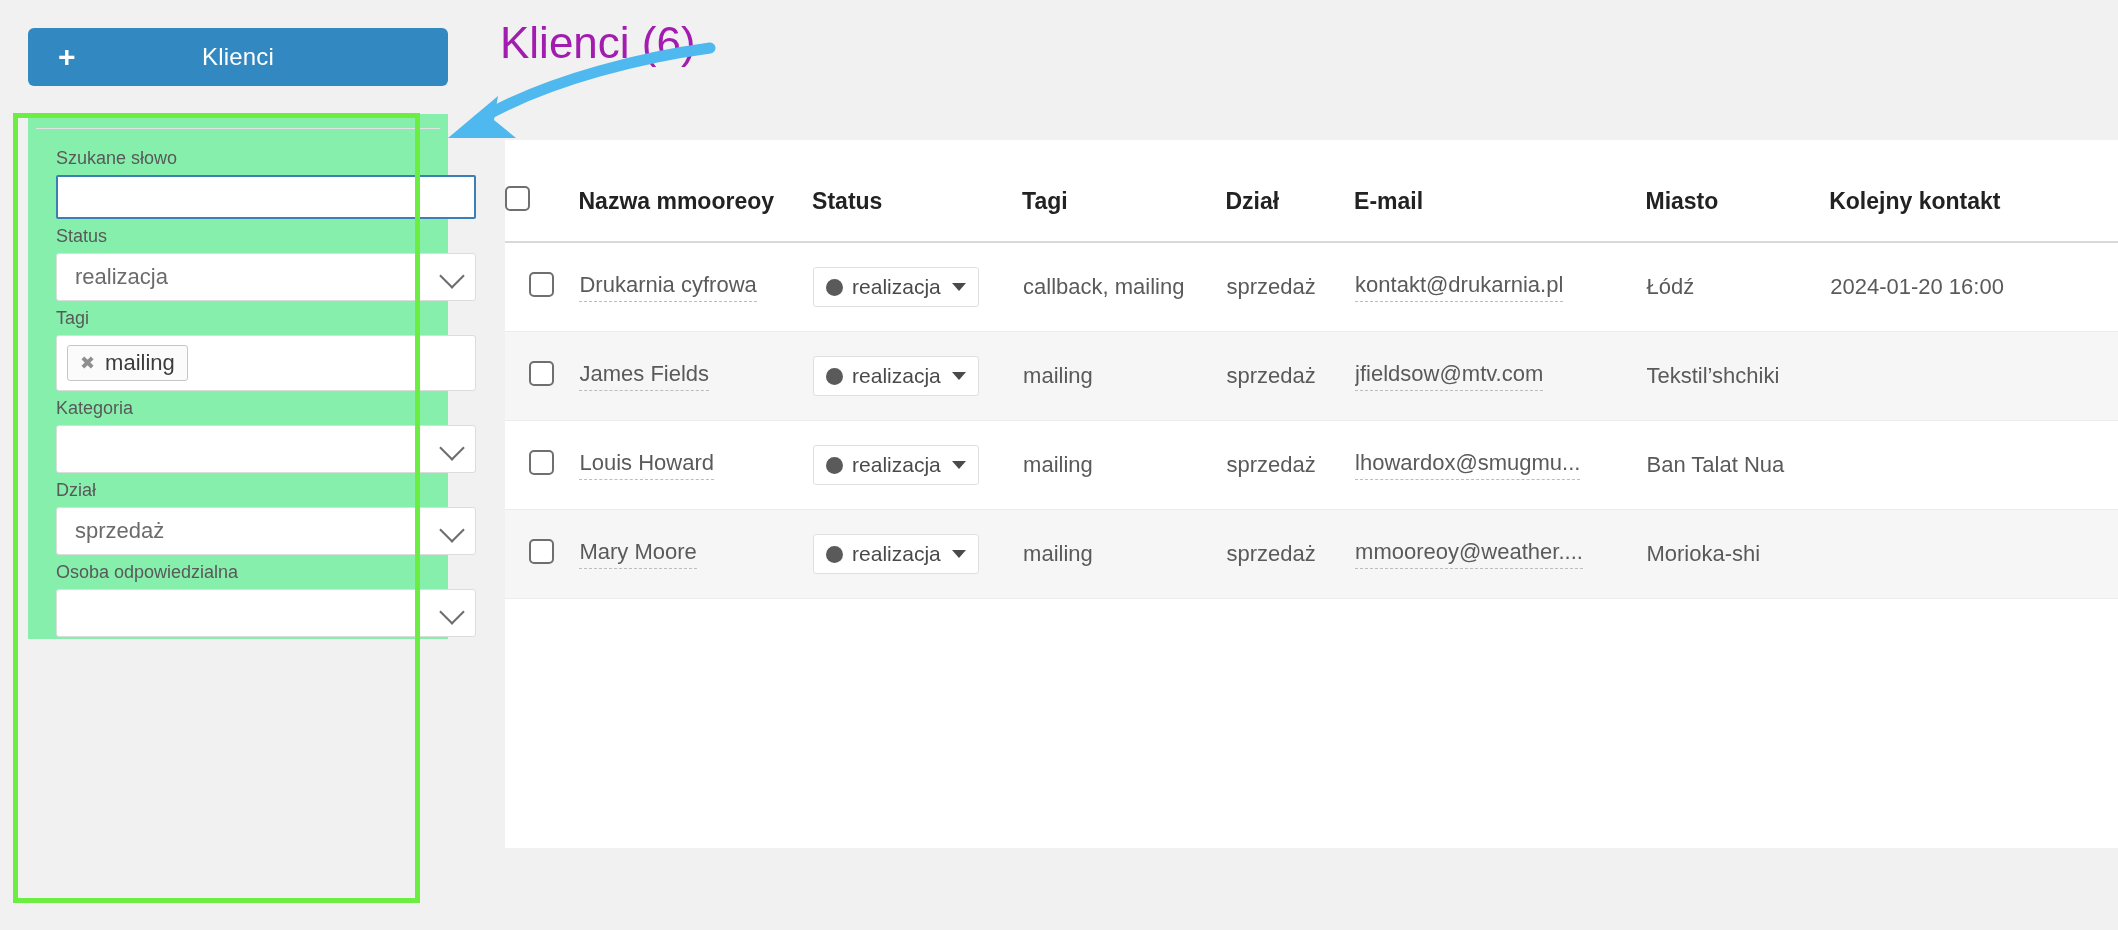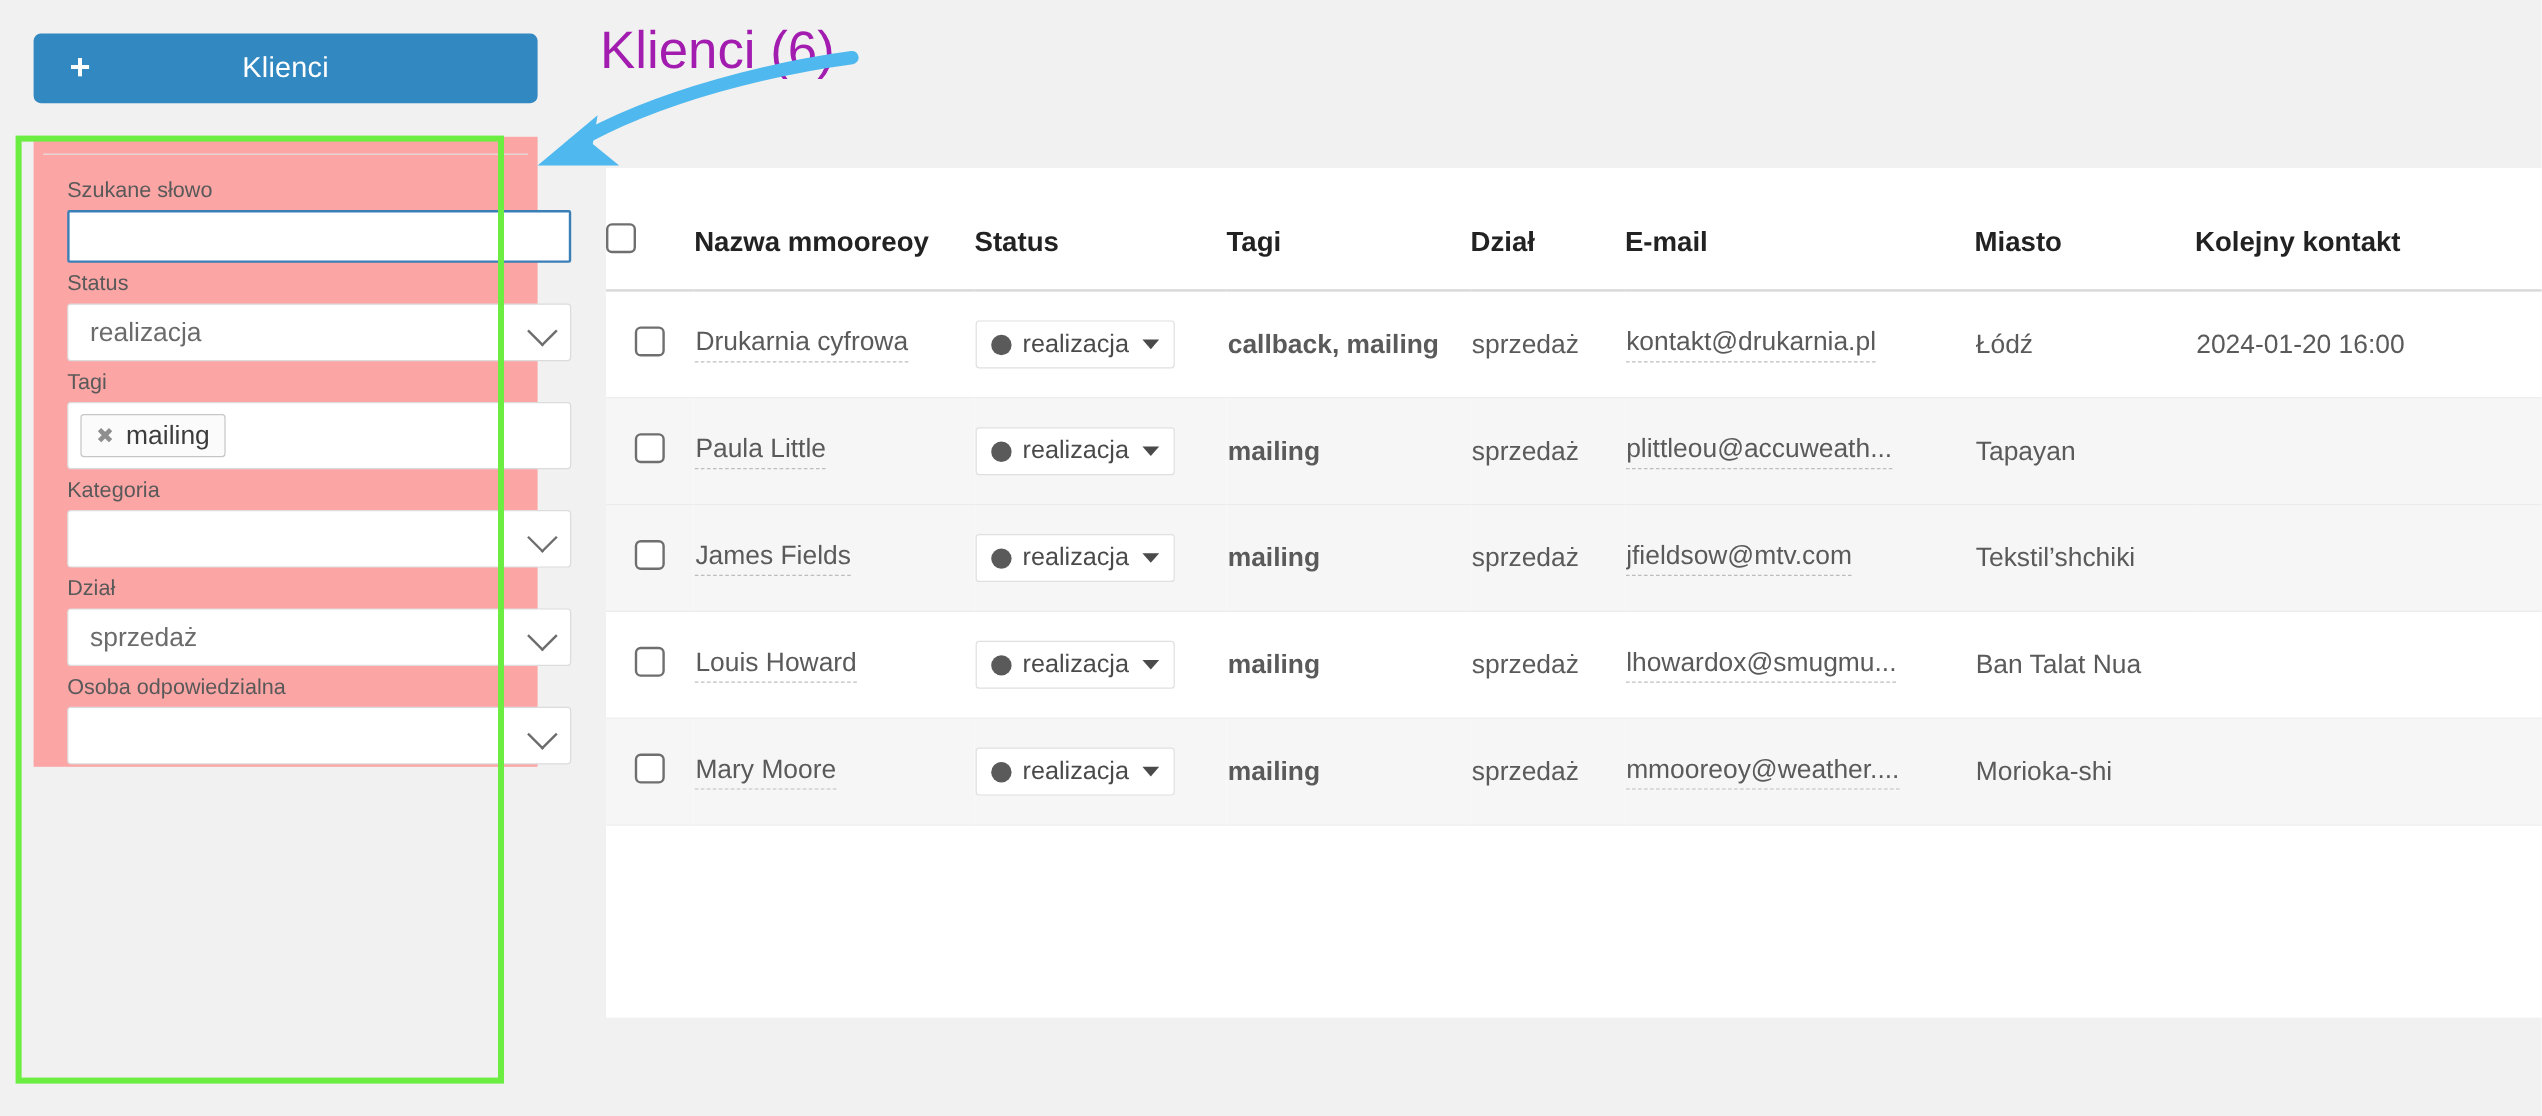--- a/index.html
+++ b/index.html
@@ -56,21 +56,21 @@
   .add-button .label {
     font-size: 24px;
     letter-spacing: 0.2px;
   }
 
   .filter-panel {
     position: absolute;
     left: 0px;
     top: 86px;
     width: 420px;
-    background: #fca5a5;
+    background: #86efac;
     padding-top: 14px;
     box-sizing: border-box;
   }
 
   .panel-rule {
     height: 1px;
     background: #e2e2e2;
     margin: 0 8px 14px 8px;
   }
 
@@ -235,21 +235,21 @@
   tbody tr.alt {
     background: #f6f6f6;
   }
   tbody tr {
     border-bottom: 1px solid #ececec;
   }
 
   .col-check  { width: 56px; padding-left: 24px; }
   .col-name   { width: 178px; }
   .col-status { width: 160px; }
-  .col-tags   { width: 155px; font-weight: bold; }
+  .col-tags   { width: 155px; }
   .col-dept   { width: 98px; }
   .col-email  { width: 222px; }
   .col-city   { width: 140px; }
   .col-next   { width: 220px; }
 
   .chk {
     width: 25px;
     height: 25px;
     border: 2px solid #6f6f6f;
     border-radius: 5px;
@@ -398,34 +398,20 @@
             <td class="col-status"><span class="status-pill">
                 <span class="dot"></span>
                 <span>realizacja</span>
                 <span class="tri"></span>
               </span></td>
             <td class="col-tags">callback, mailing</td>
             <td class="col-dept">sprzedaż</td>
             <td class="col-email"><span class="dotted-link">kontakt@drukarnia.pl</span></td>
             <td class="col-city">Łódź</td>
             <td class="col-next">2024-01-20 16:00</td>
-          </tr>
-          <tr class="alt">
-            <td class="col-check"><span class="chk"></span></td>
-            <td class="col-name"><span class="dotted-link">Paula Little</span></td>
-            <td class="col-status"><span class="status-pill">
-                <span class="dot"></span>
-                <span>realizacja</span>
-                <span class="tri"></span>
-              </span></td>
-            <td class="col-tags">mailing</td>
-            <td class="col-dept">sprzedaż</td>
-            <td class="col-email"><span class="dotted-link">plittleou@accuweath...</span></td>
-            <td class="col-city">Tapayan</td>
-            <td class="col-next"></td>
           </tr>
           <tr class="alt">
             <td class="col-check"><span class="chk"></span></td>
             <td class="col-name"><span class="dotted-link">James Fields</span></td>
             <td class="col-status"><span class="status-pill">
                 <span class="dot"></span>
                 <span>realizacja</span>
                 <span class="tri"></span>
               </span></td>
             <td class="col-tags">mailing</td>

